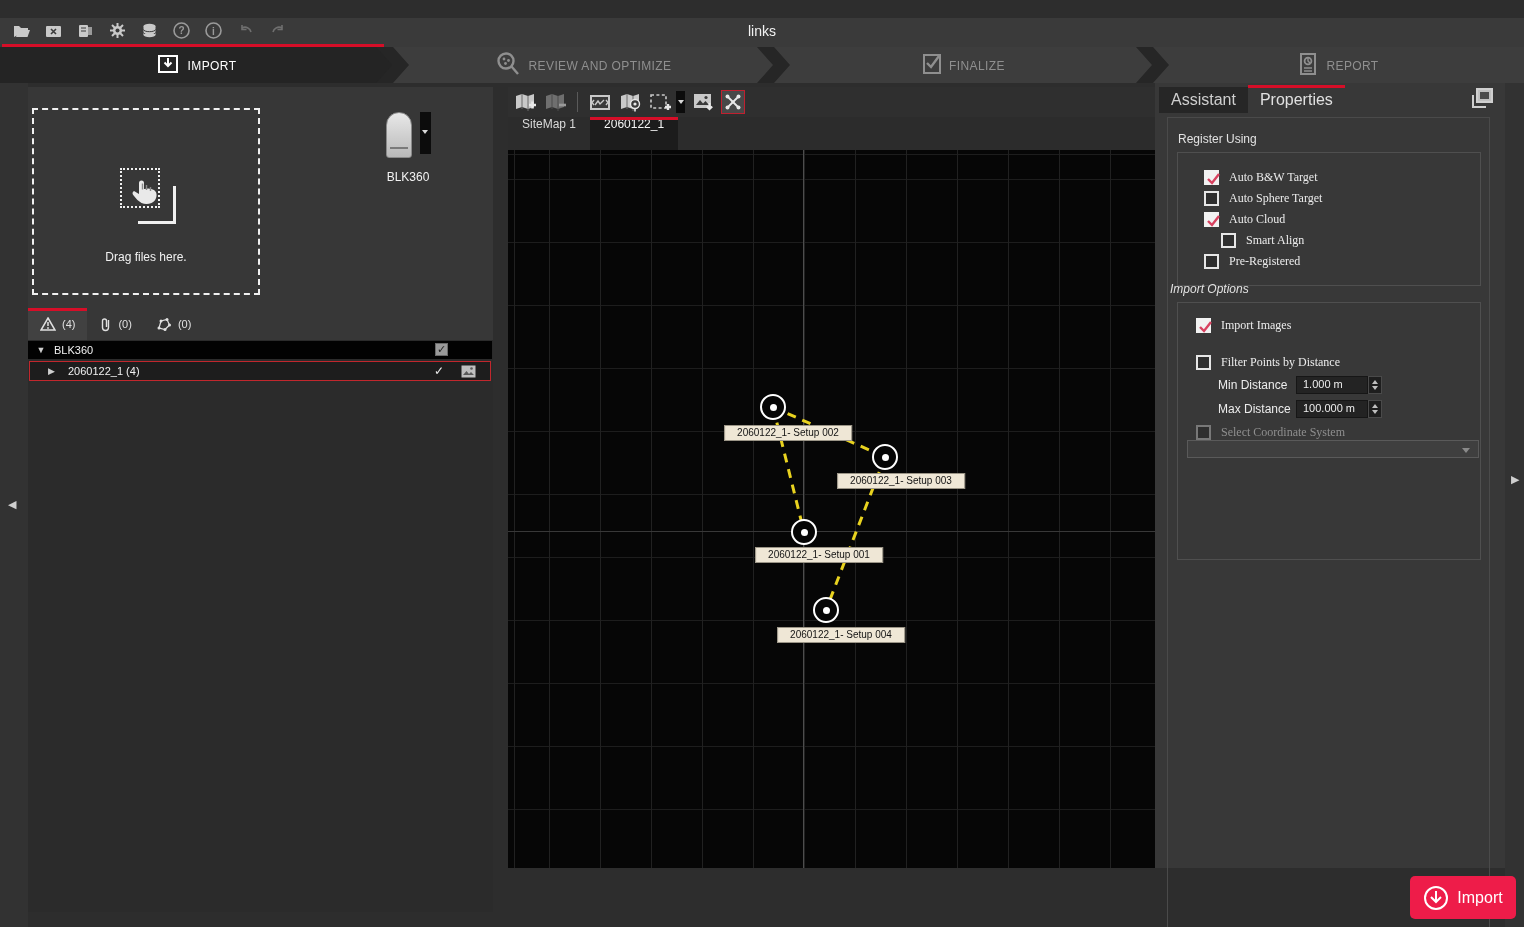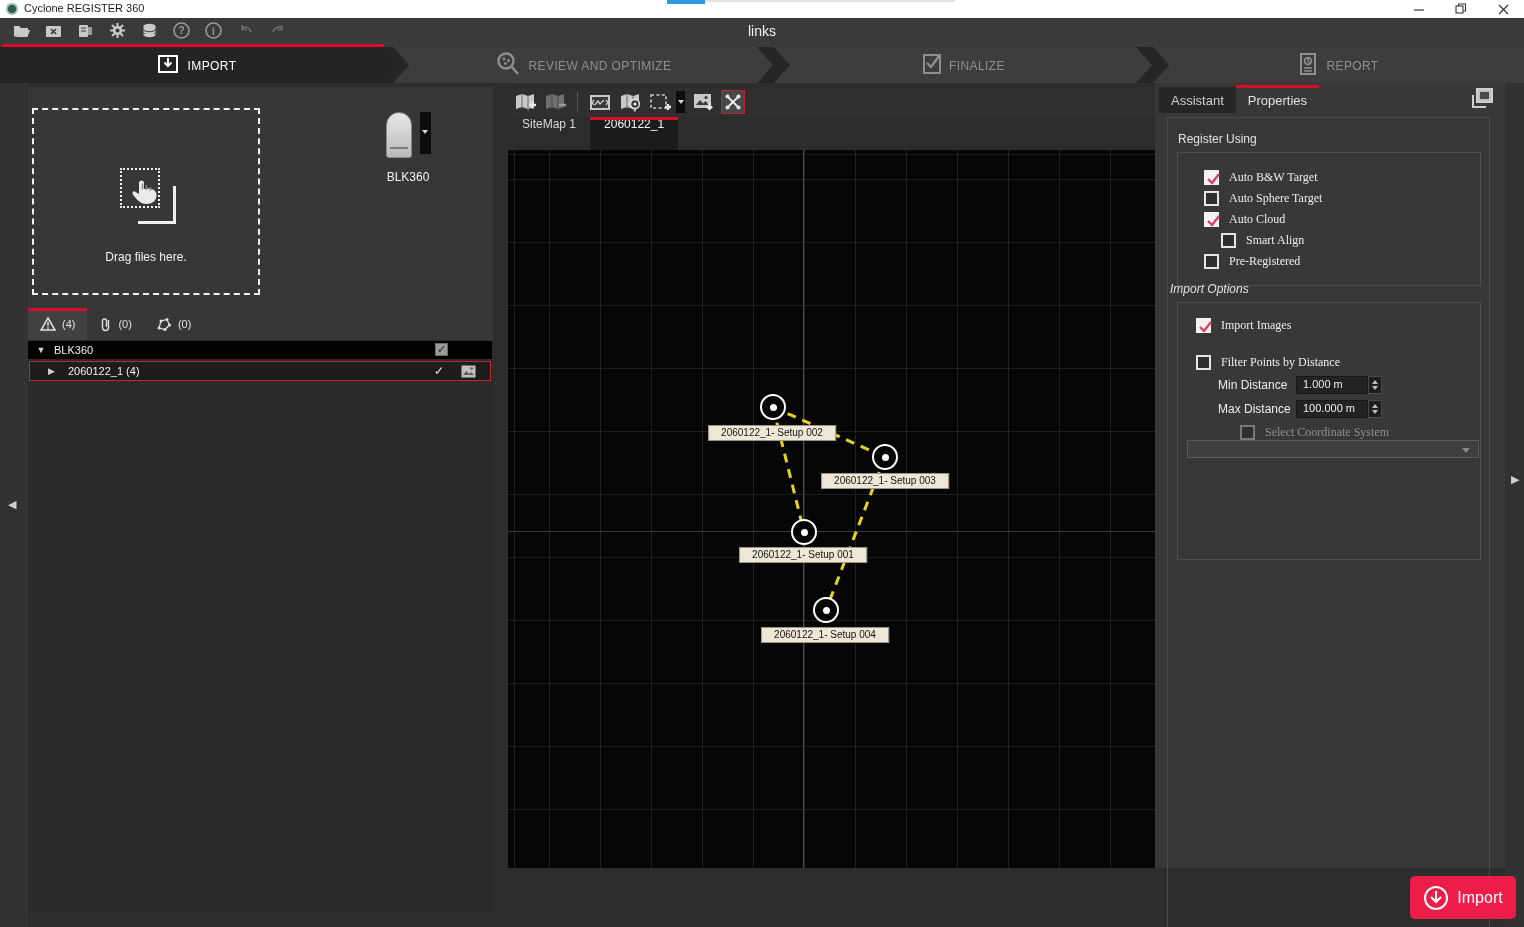--- a/index.html
+++ b/index.html
@@ -88,27 +88,27 @@
          background-image:
            repeating-linear-gradient(to right, #212121 0 1px, transparent 1px 51px),
            repeating-linear-gradient(to bottom, #1d1d1d 0 1px, transparent 1px 63px);
          background-position:41px 0, 0 29px; overflow:hidden; }
   .gridmajor-v { position:absolute; left:295px; top:0; width:1px; height:718px; background:#4d4d4d; }
   .gridmajor-h { position:absolute; left:0; top:381px; width:647px; height:1px; background:#383838; }
   .maplinks { position:absolute; left:0; top:0; }
   .setup-node { position:absolute; width:26px; height:26px; border:2px solid #ffffff; border-radius:50%; background:#060606; }
   .setup-node:after { content:""; position:absolute; left:8px; top:8px; width:7px; height:7px; border-radius:50%; background:#ffffff; }
   .setup-label { position:absolute; background:#efe7d6; border:1px solid #9a9486; color:#141414; font-size:10px;
-                 padding:1px 12px 2px; white-space:nowrap; transform:translateX(-50%); }
+                 padding:1px 12px 2px; white-space:nowrap; transform:translateX(-50%);margin-left:16px; }
   .center-bottom { position:absolute; left:493px; top:868px; width:662px; height:59px; background:#2d2d2d; }
 
   
   .right-panel { position:absolute; left:1155px; top:83px; width:350px; height:785px; background:#383838; }
   .rtabs { position:absolute; left:4px; top:4px; display:flex; height:26px; }
-  .rtab { padding:0 12px; display:flex; align-items:center; font-size:13px; color:#e0e0e0; position:relative; }
+  .rtab { padding:0 12px; display:flex; align-items:center; font-size:16px; color:#e0e0e0; position:relative; }
   .rtab.inactive { background:#262626; color:#cfcfcf; }
   .rtab.active:before { content:""; position:absolute; left:0; top:-2px; width:100%; height:3px; background:#d60e28; }
   .layers-btn { position:absolute; right:8px; top:2px; width:30px; height:26px; display:flex; align-items:center; justify-content:center; }
   .rp-box { position:absolute; left:12px; top:34px; width:323px; height:856px; border:1px solid #4a4a4a; }
   .rp-section-title { position:absolute; color:#e2e2e2; font-size:12px; }
   .rp-group { position:absolute; border:1px solid #4f4f4f; }
   .cbrow { position:absolute; display:flex; align-items:center; gap:10px; height:16px;font-family:Liberation Serif, serif; }
   .cb { width:15px; height:15px; border:2px solid #e6e6e6; background:#2e2e2e; flex:0 0 auto; position:relative; }
   .cb.checked { background:#f2f2f2; border-color:#f2f2f2; }
   .cb.disabled { border-color:#787878; }
@@ -128,44 +128,20 @@
 
   
   .import-btn { position:absolute; left:1410px; top:876px; width:106px; height:43px; background:#ee1c49; border-radius:5px;
                 display:flex; align-items:center; justify-content:center; gap:8px; color:#ffffff; font-size:16px; }
 </style>
 </head>
 <body>
 
 <div id="app">
 
-  <div class="titlebar">
-    <span class="app-ico"></span>
-    <span class="app-title">Cyclone REGISTER 360</span>
-    <span class="top-blue"></span>
-    <span class="top-gray"></span>
-    <div class="winbtns">
-      <span class="winbtn">
-        <svg width="11" height="11" viewBox="0 0 11 11">
-            <line x1="0" y1="6" x2="10" y2="6" stroke="#333" stroke-width="1.2"></line>
-          </svg>
-      </span>
-      <span class="winbtn">
-        <svg width="12" height="12" viewBox="0 0 12 12">
-            <rect x="1" y="3" width="7" height="7" fill="none" stroke="#333" stroke-width="1.1"></rect>
-            <path d="M3.5 3 V1 h7 v7 h-2" fill="none" stroke="#333" stroke-width="1.1"></path>
-          </svg>
-      </span>
-      <span class="winbtn">
-        <svg width="11" height="11" viewBox="0 0 11 11">
-            <path d="M1 1 L10 10 M10 1 L1 10" stroke="#333" stroke-width="1.2"></path>
-          </svg>
-      </span>
-    </div>
-  </div>
 
   <div class="toolbar">
     <div class="ticons">
       <span class="tico">
         <svg width="18" height="14" viewBox="0 0 18 14">
             <path d="M1 13 V2 h5 l2 2 h7 v2" fill="#c9c9c9"></path>
             <path d="M3 13 L5.5 6 H17 L14.5 13 Z" fill="#c9c9c9"></path>
           </svg>
       </span>
       <span class="tico">
@@ -512,21 +488,21 @@
             </span>
         </div>
         <div class="numrow" style="left:40px; top:97px;">
           <span class="numlabel">Max Distance</span>
           <span class="valbox">100.000 m</span>
           <span class="spin">
               <i class="up"></i>
               <i class="dn"></i>
             </span>
         </div>
-        <div class="cbrow" style="left:18px; top:121px;margin-left:44px;">
+        <div class="cbrow" style="left:18px; top:121px;">
           <span class="cb disabled"></span>
           <span class="cblabel dim">Select Coordinate System</span>
         </div>
         <div class="coord-dd"></div>
       </div>
     </div>
   </div>
 
   <div class="right-rail">
     <span class="rail-arrow" style="left:6px; top:390px;">▶</span>

